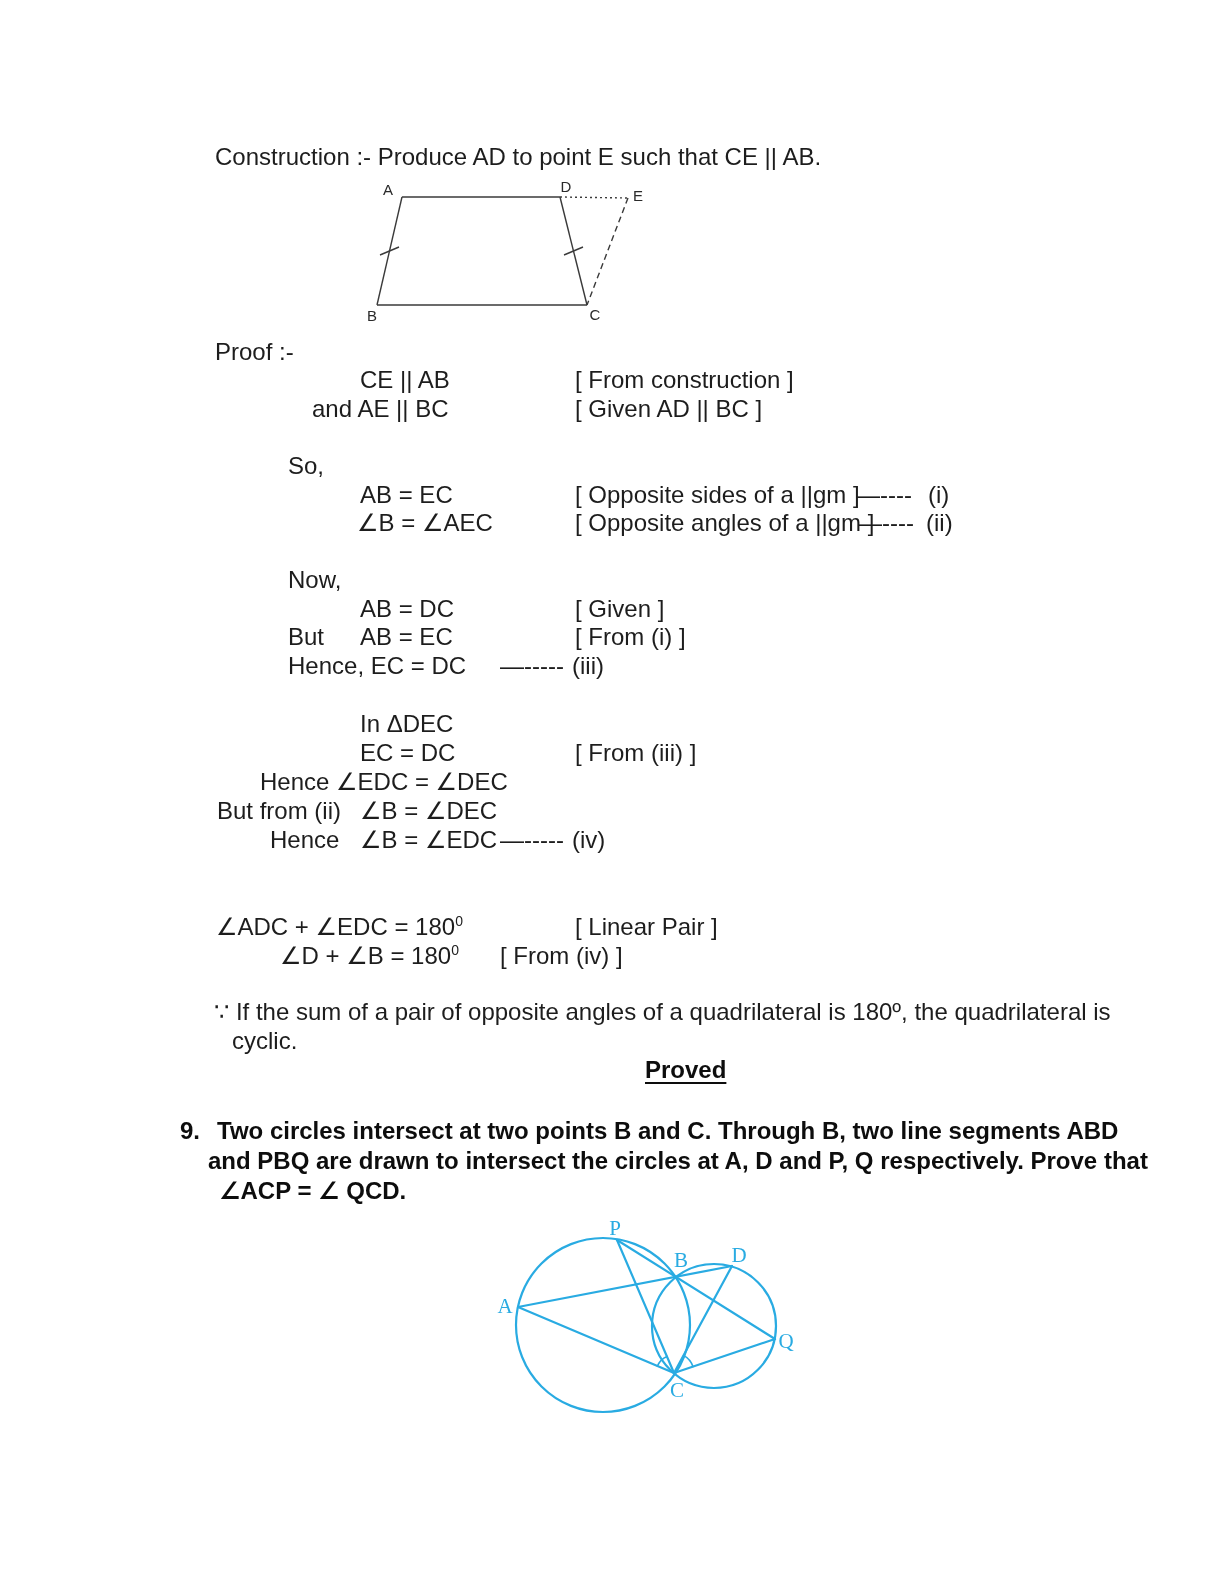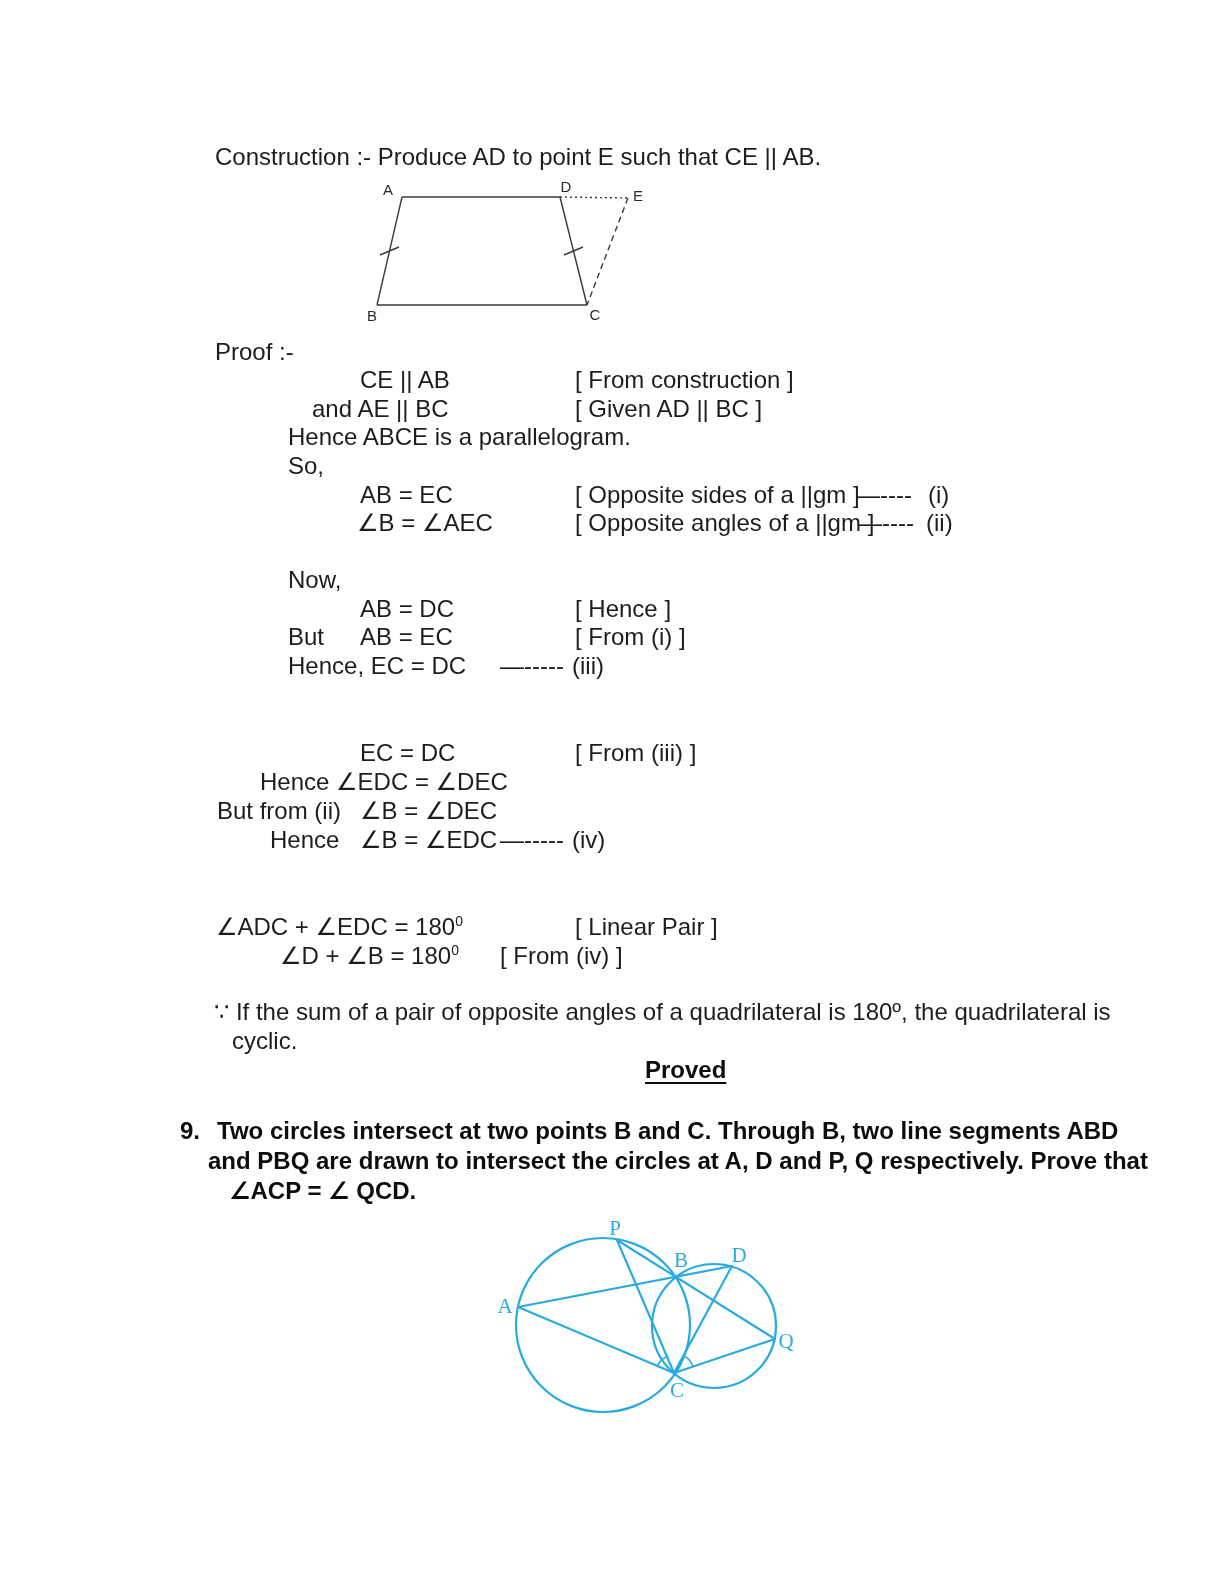--- a/index.html
+++ b/index.html
@@ -82,23 +82,20 @@
   </div>
 
   <div class="line" style="top:365px">
     <span class="frag" style="left:360px">CE || AB</span>
     <span class="frag" style="left:575px">[ From construction ]</span>
   </div>
   <div class="line" style="top:394px">
     <span class="frag" style="left:312px">and AE || BC</span>
     <span class="frag" style="left:575px">[ Given AD || BC ]</span>
   </div>
-  <div class="line" style="top:422px">
-    <span class="frag" style="left:288px">Hence ABCE is a parallelogram.</span>
-  </div>
   <div class="line" style="top:451px">
     <span class="frag" style="left:288px">So,</span>
   </div>
   <div class="line" style="top:480px">
     <span class="frag" style="left:360px">AB = EC</span>
     <span class="frag" style="left:575px">[ Opposite sides of a ||gm ]</span>
     <span class="frag" style="left:856px">—----</span>
     <span class="frag" style="left:928px">(i)</span>
   </div>
   <div class="line" style="top:508px">
@@ -106,33 +103,36 @@
     <span class="frag" style="left:575px">[ Opposite angles of a ||gm ]</span>
     <span class="frag" style="left:858px">—----</span>
     <span class="frag" style="left:926px">(ii)</span>
   </div>
 
   <div class="line" style="top:565px">
     <span class="frag" style="left:288px">Now,</span>
   </div>
   <div class="line" style="top:594px">
     <span class="frag" style="left:360px">AB = DC</span>
-    <span class="frag" style="left:575px">[ Hence ]</span>
+    <span class="frag" style="left:575px">[ Given ]</span>
   </div>
   <div class="line" style="top:622px">
     <span class="frag" style="left:288px">But</span>
     <span class="frag" style="left:360px">AB = EC</span>
     <span class="frag" style="left:575px">[ From (i) ]</span>
   </div>
   <div class="line" style="top:651px">
     <span class="frag" style="left:288px">Hence, EC = DC</span>
     <span class="frag" style="left:500px">—-----</span>
     <span class="frag" style="left:572px">(iii)</span>
   </div>
 
+  <div class="line" style="top:709px">
+    <span class="frag" style="left:360px">In ΔDEC</span>
+  </div>
   <div class="line" style="top:738px">
     <span class="frag" style="left:360px">EC = DC</span>
     <span class="frag" style="left:575px">[ From (iii) ]</span>
   </div>
   <div class="line" style="top:767px">
     <span class="frag" style="left:260px">Hence ∠EDC = ∠DEC</span>
   </div>
   <div class="line" style="top:796px">
     <span class="frag" style="left:217px">But from (ii)</span>
     <span class="frag" style="left:360px">∠B = ∠DEC</span>
@@ -164,21 +164,21 @@
   </div>
 
   <div class="line bold" style="top:1116px">
     <span class="frag" style="left:180px">9.</span>
     <span class="frag" style="left:217px">Two circles intersect at two points B and C. Through B, two line segments ABD</span>
   </div>
   <div class="line bold" style="top:1146px">
     <span class="frag" style="left:208px">and PBQ are drawn to intersect the circles at A, D and P, Q respectively. Prove that</span>
   </div>
   <div class="line bold" style="top:1176px">
-    <span class="frag" style="left:229px">∠ACP = ∠ QCD.</span>
+    <span class="frag" style="left:219px">∠ACP = ∠ QCD.</span>
   </div>
 
   <svg class="fig" style="left:470px;top:1195px" width="330" height="232" viewBox="0 0 330 232">
     <g fill="none" stroke-width="2.2" stroke-linecap="round" stroke="#29ABE2">
       <circle cx="133" cy="130" r="87"></circle>
       <circle cx="244" cy="131" r="62"></circle>
       <line x1="48" y1="112" x2="262" y2="71"></line>
       <line x1="147" y1="45" x2="305" y2="144"></line>
       <line x1="48" y1="112" x2="204" y2="178"></line>
       <line x1="147" y1="45" x2="204" y2="178"></line>

